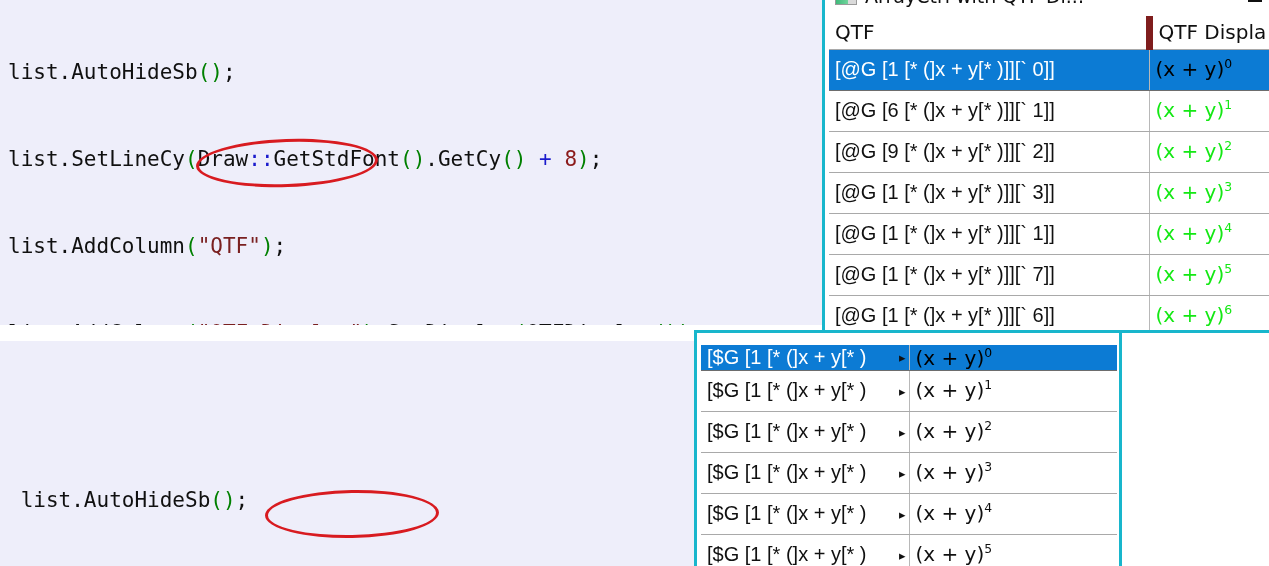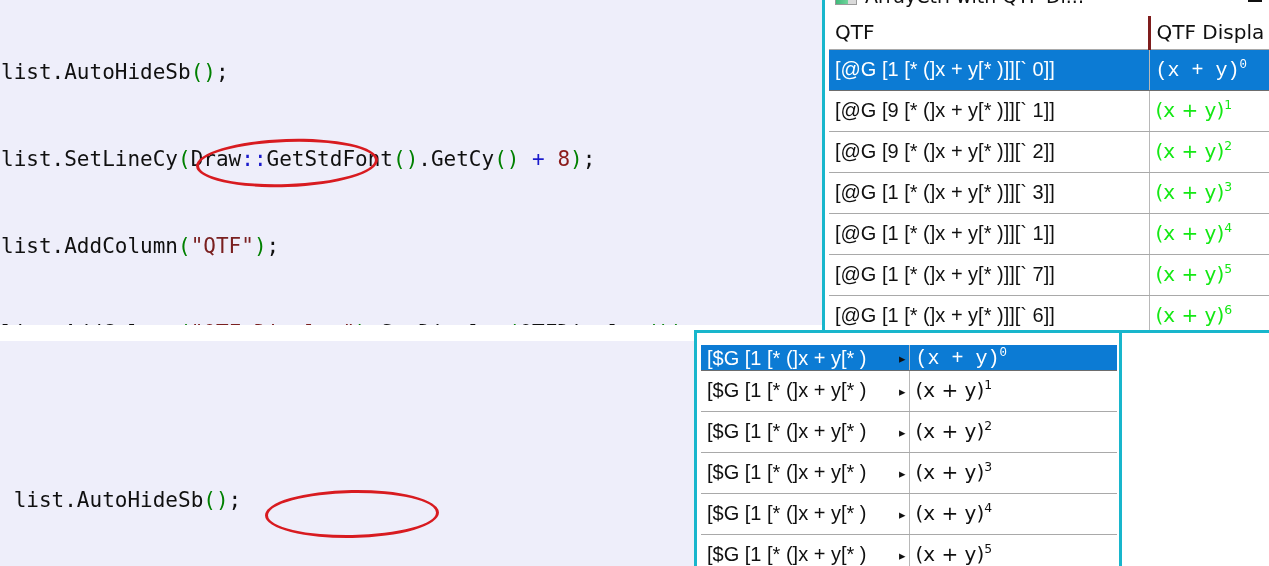--- a/index.html
+++ b/index.html
@@ -31,21 +31,21 @@
   }
   #editor-top {
     left: 0; top: 0; width: 828px; height: 325px;
   }
   #editor-bottom {
     left: 0; top: 341px; width: 697px; height: 225px;
   }
   .code-line {
     position: relative;
     height: 29px;
-    padding-left: 1px;
+    padding-left: 8px;
     box-sizing: border-box;
     color: #000000;
   }
   .code-line.blank { }
   .str      { color: #7a2020; }
   .num      { color: #8b1a1a; }
   .op       { color: #1a1acc; }
   .punct    { color: #008000; }
   .plain    { color: #101010; }
 
@@ -123,21 +123,21 @@
     font-family: "DejaVu Sans", sans-serif;
     width: 100%;
   }
   .grid th {
     font-weight: normal;
     font-size: 20px;
     color: #101010;
     text-align: left;
     padding: 4px 6px 5px 6px;
     background: #ffffff;
-    border-right: 3px solid #7f1d1d;
+    border-right: 7px solid #7f1d1d;
     border-bottom: 1px solid #a9a9a9;
     white-space: nowrap;
     overflow: hidden;
   }
   .grid th:last-child { border-right: none; }
   .grid td {
     font-size: 20px;
     color: #101010;
     padding: 4px 6px 6px 6px;
     border-right: 1px solid #b8b8b8;
@@ -147,21 +147,21 @@
     position: relative;
     height: 30px;
     vertical-align: middle;
   }
   .grid td:last-child { border-right: none; }
   .grid tr.selected td {
     background: #0c7bd4;
     color: #ffffff;
     border-bottom-color: #6d6d6d;
   }
-  .grid tr.selected td .qtf-disp { color: #ffffff; font-family: Liberation Mono, monospace; }
+  .grid tr.selected td .qtf-disp { color: #000000; }
   .qtf-raw { font-family: Liberation Sans, sans-serif; }
   .qtf-disp { font-family: "DejaVu Sans", sans-serif; }
   .qtf-disp sup { font-size: 0.62em; vertical-align: super; }
   .green { color: #14e814; }
   .clip-marker {
     position: absolute;
     right: 3px;
     top: 50%;
     transform: translateY(-50%);
     font-size: 13px;
@@ -232,21 +232,21 @@
             <th>QTF</th>
             <th>QTF Displa</th>
           </tr>
         </thead>
         <tbody>
           <tr class="selected">
             <td><span class="qtf-raw">[@G [1 [* (]x + y[* )]][` 0]]</span></td>
             <td><span class="qtf-disp"><span>(x + y)</span><sup>0</sup></span></td>
           </tr>
           <tr>
-            <td><span class="qtf-raw">[@G [9 [* (]x + y[* )]][` 1]]</span></td>
+            <td><span class="qtf-raw">[@G [6 [* (]x + y[* )]][` 1]]</span></td>
             <td><span class="qtf-disp green"><span>(x + y)</span><sup>1</sup></span></td>
           </tr>
           <tr>
             <td><span class="qtf-raw">[@G [9 [* (]x + y[* )]][` 2]]</span></td>
             <td><span class="qtf-disp green"><span>(x + y)</span><sup>2</sup></span></td>
           </tr>
           <tr>
             <td><span class="qtf-raw">[@G [1 [* (]x + y[* )]][` 3]]</span></td>
             <td><span class="qtf-disp green"><span>(x + y)</span><sup>3</sup></span></td>
           </tr>

